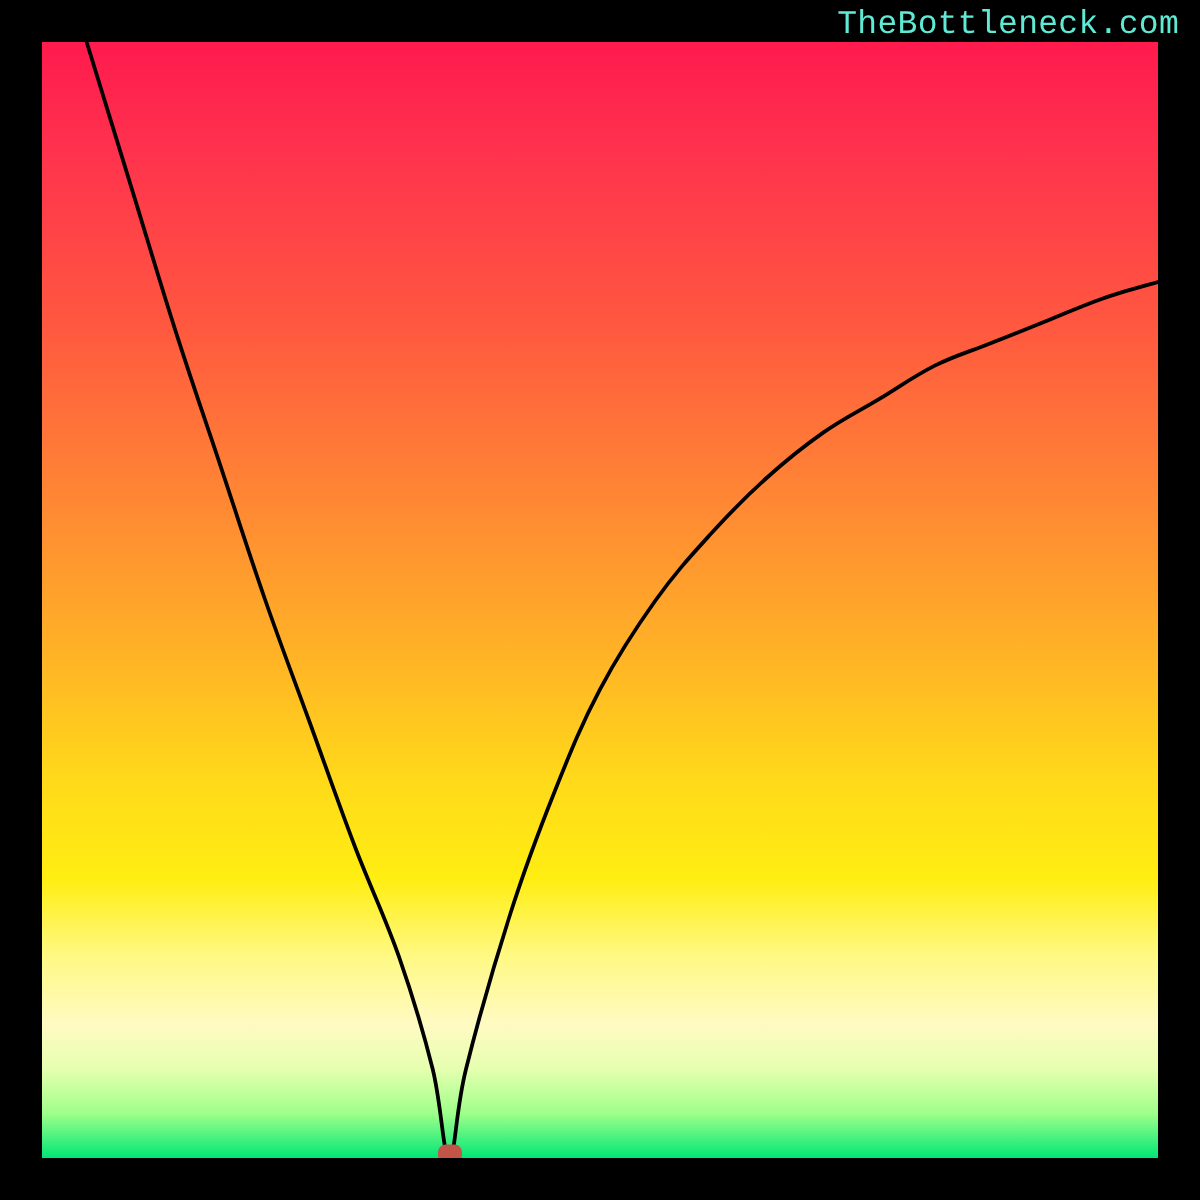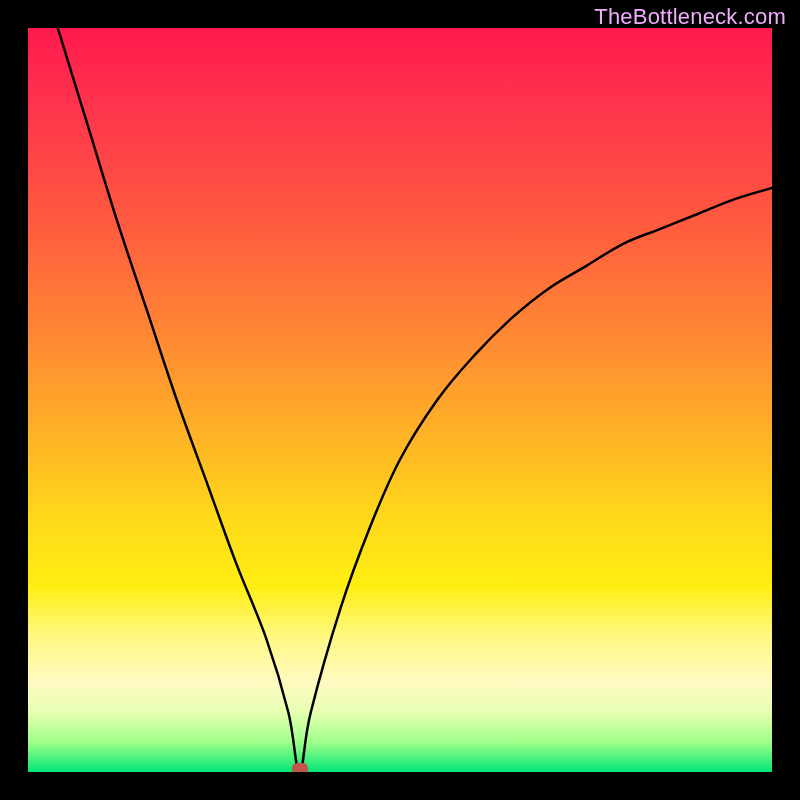--- a/index.html
+++ b/index.html
@@ -13,23 +13,23 @@
   .outer {
     position: relative;
     width: 800px;
     height: 800px;
     background: #000;
   }
   .watermark {
     position: absolute;
     top: 4px;
     right: 14px;
-    font-family: Liberation Sans, sans-serif;
+    font-family: Liberation Mono, monospace;
     font-size: 22px;
-    color: #f0abfc;
+    color: #5eead4;
     letter-spacing: 0.2px;
     z-index: 4;
   }
   .plot {
     position: absolute;
     left: 28px;
     top: 28px;
     width: 744px;
     height: 744px;
     overflow: hidden;

